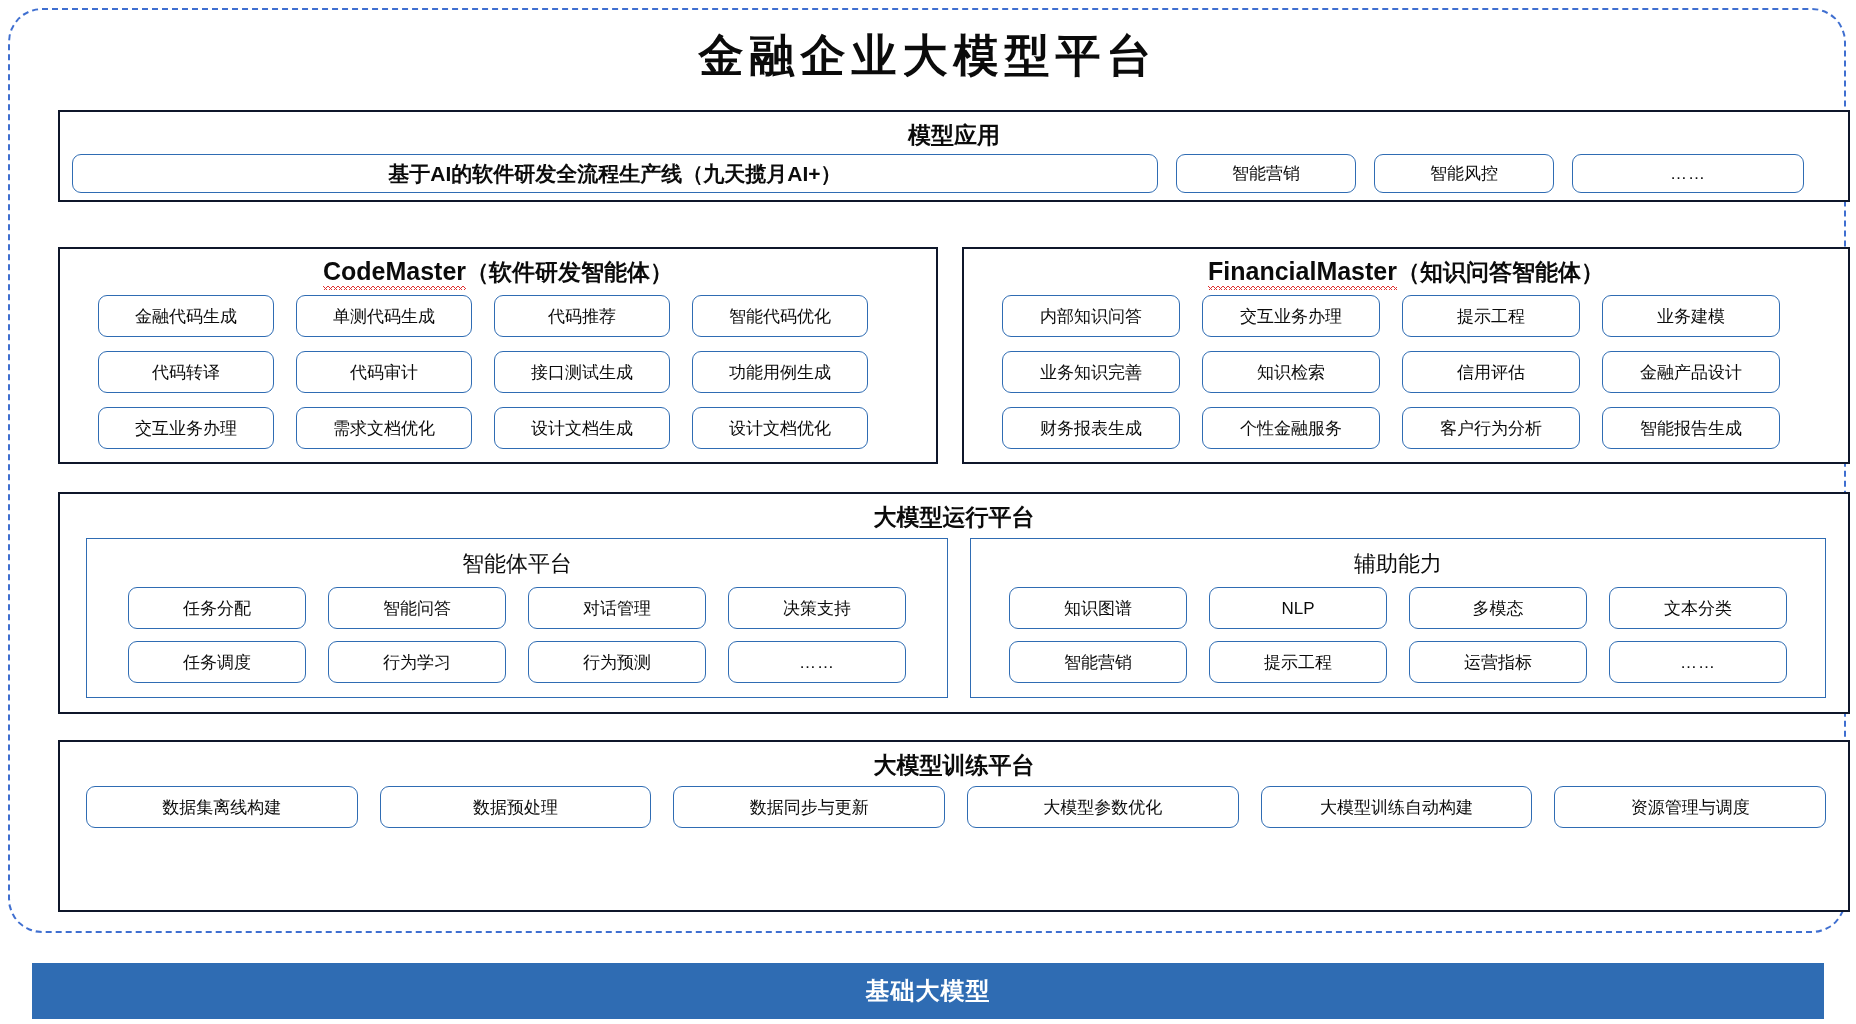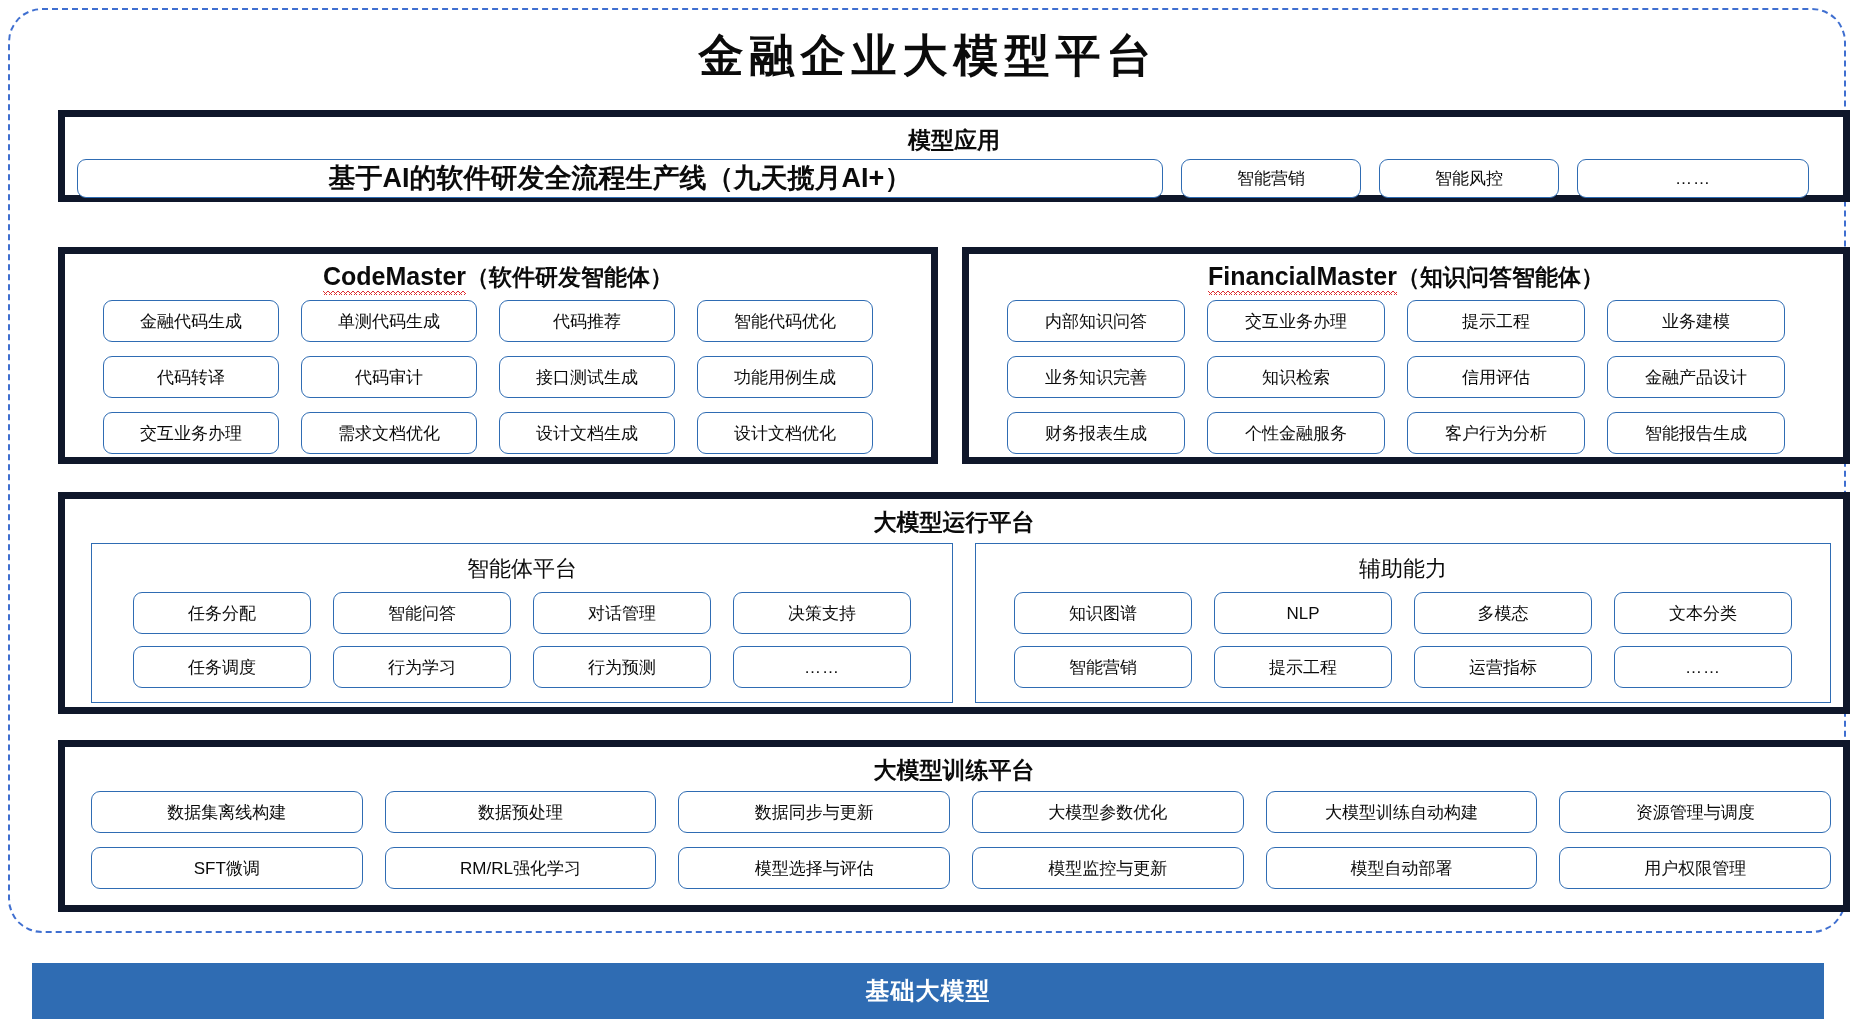--- a/index.html
+++ b/index.html
@@ -45,21 +45,21 @@
     font-weight: 700;
     letter-spacing: 6px;
     color: #0b0b0b;
     white-space: nowrap;
   }
 
   
   .card {
     position: absolute;
     box-sizing: border-box;
-    border: 7px solid #0f172a;
+    border: 2px solid #0f172a;
     background: #ffffff;
   }
 
   .card-title {
     text-align: center;
     font-size: 23px;
     font-weight: 700;
     color: #0b0b0b;
     white-space: nowrap;
   }
@@ -99,21 +99,21 @@
     background: #ffffff;
     display: flex;
     align-items: center;
     justify-content: center;
     font-size: 17px;
     color: #0b0b0b;
     white-space: nowrap;
     text-align: center;
     line-height: 1;
   }
-  .pill.bold { font-weight: 700; font-size: 27px; }
+  .pill.bold { font-weight: 700; font-size: 21px; }
   .pill.dots { letter-spacing: 1px; }
 
   .grid-row {
     display: flex;
     gap: 22px;
   }
 
   
   #app-card { left: 58px; top: 110px; width: 1792px; height: 92px; }
   #app-title { position: absolute; left: 0; top: 8px; width: 100%; }
@@ -296,28 +296,20 @@
     <div class="card-title" id="training-title">大模型训练平台</div>
     <div id="training-grid">
       <div class="grid-row">
         <div class="pill">数据集离线构建</div>
         <div class="pill">数据预处理</div>
         <div class="pill">数据同步与更新</div>
         <div class="pill">大模型参数优化</div>
         <div class="pill">大模型训练自动构建</div>
         <div class="pill">资源管理与调度</div>
       </div>
-      <div class="grid-row">
-        <div class="pill">SFT微调</div>
-        <div class="pill">RM/RL强化学习</div>
-        <div class="pill">模型选择与评估</div>
-        <div class="pill">模型监控与更新</div>
-        <div class="pill">模型自动部署</div>
-        <div class="pill">用户权限管理</div>
-      </div>
     </div>
   </div>
 
   <div id="base-banner">
     <span>基础大模型</span>
   </div>
 
 </div>
 
 </body></html>

